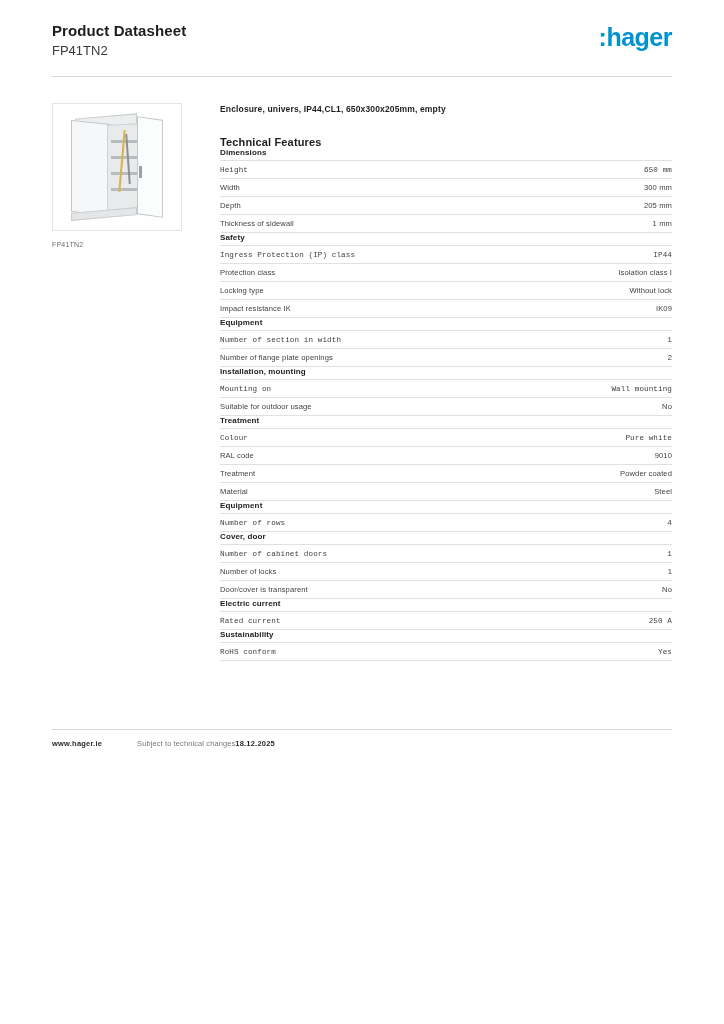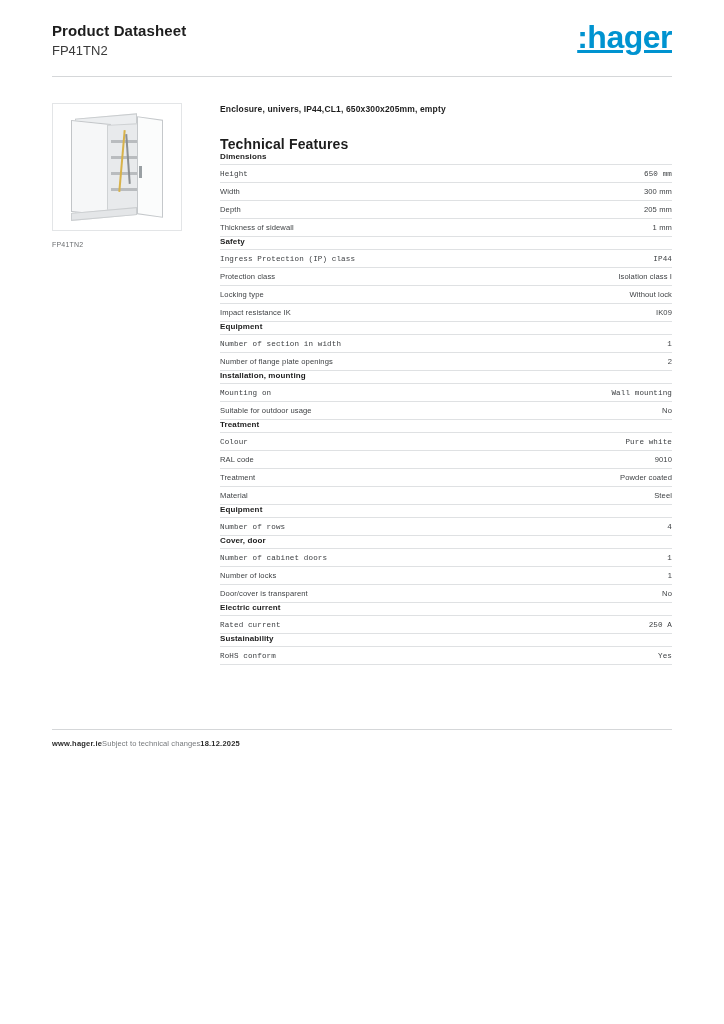--- a/index.html
+++ b/index.html
@@ -38,27 +38,26 @@
     line-height: 18px;
   }
   .doc-subtitle {
     font-size: 13px;
     font-weight: normal;
     color: #3a3a3a;
     line-height: 17px;
     margin-top: 2px;
   }
   .logo {
-    font-size: 32px;
+    font-size: 25px;
     font-weight: bold;
     color: #0093d0;
     letter-spacing: -0.5px;
     line-height: 26px;
     padding-top: 2px;
-    text-decoration: underline;
   }
   .header-rule {
     border-top: 1px solid #d5d7d9;
     margin-top: 17px;
   }
 
   
   .content {
     display: flex;
     margin-top: 26px;
@@ -170,21 +169,21 @@
 
   
   .product-desc {
     font-size: 8.5px;
     font-weight: bold;
     color: #1d1d1d;
     letter-spacing: 0.15px;
     line-height: 12px;
   }
   .tech-heading {
-    font-size: 14px;
+    font-size: 11px;
     font-weight: bold;
     color: #1d1d1d;
     margin-top: 21px;
     letter-spacing: 0.15px;
   }
 
   .group { }
   .group-title {
     font-size: 8px;
     font-weight: bold;
@@ -233,20 +232,21 @@
   .footer-left {
     font-size: 7.5px;
     font-weight: bold;
     color: #2b2b2b;
     letter-spacing: 0.2px;
   }
   .footer-center {
     font-size: 7.5px;
     color: #76797c;
     letter-spacing: 0.1px;
+    padding-left: 35px;
   }
   .footer-right {
     font-size: 7.5px;
     font-weight: bold;
     color: #2b2b2b;
     letter-spacing: 0.2px;
   }
 </style>
 </head>
 <body>

